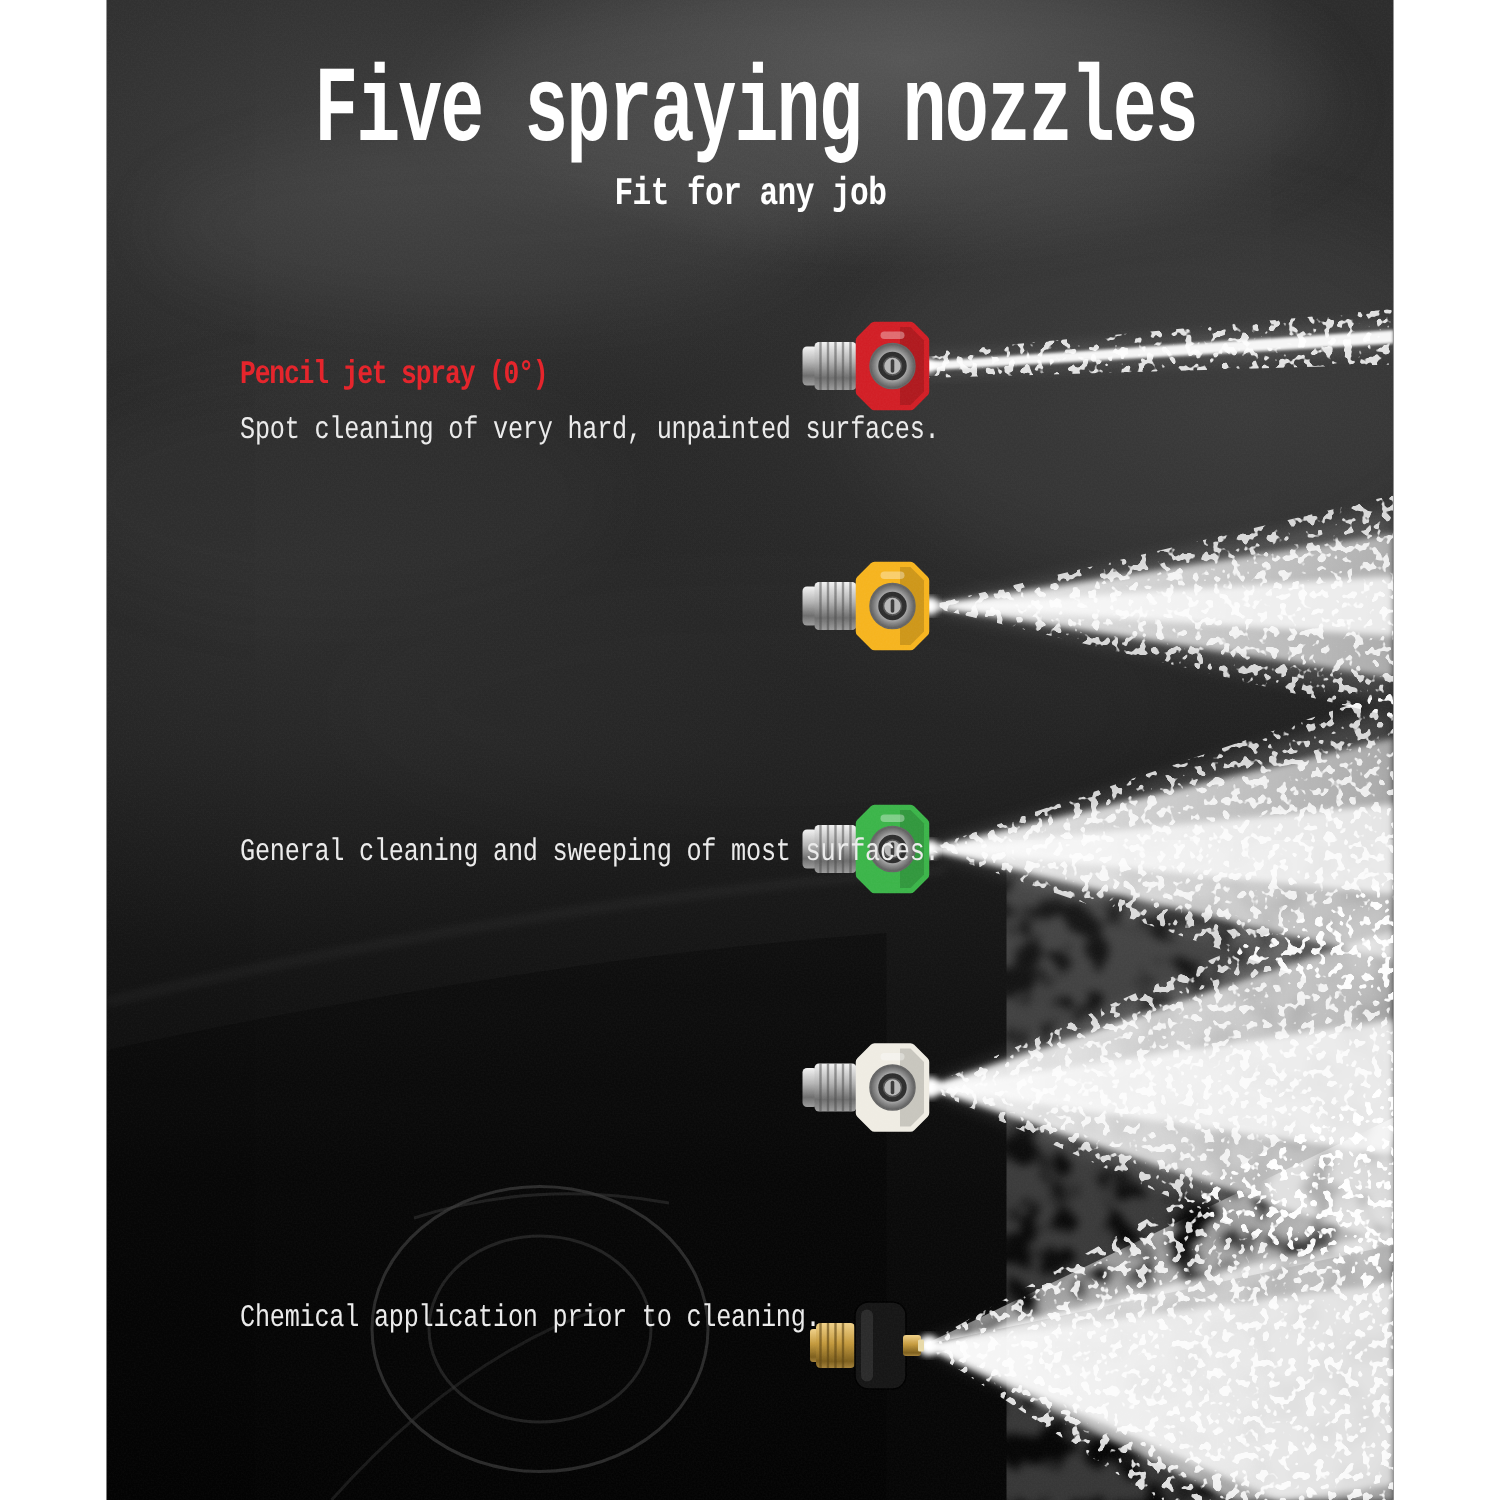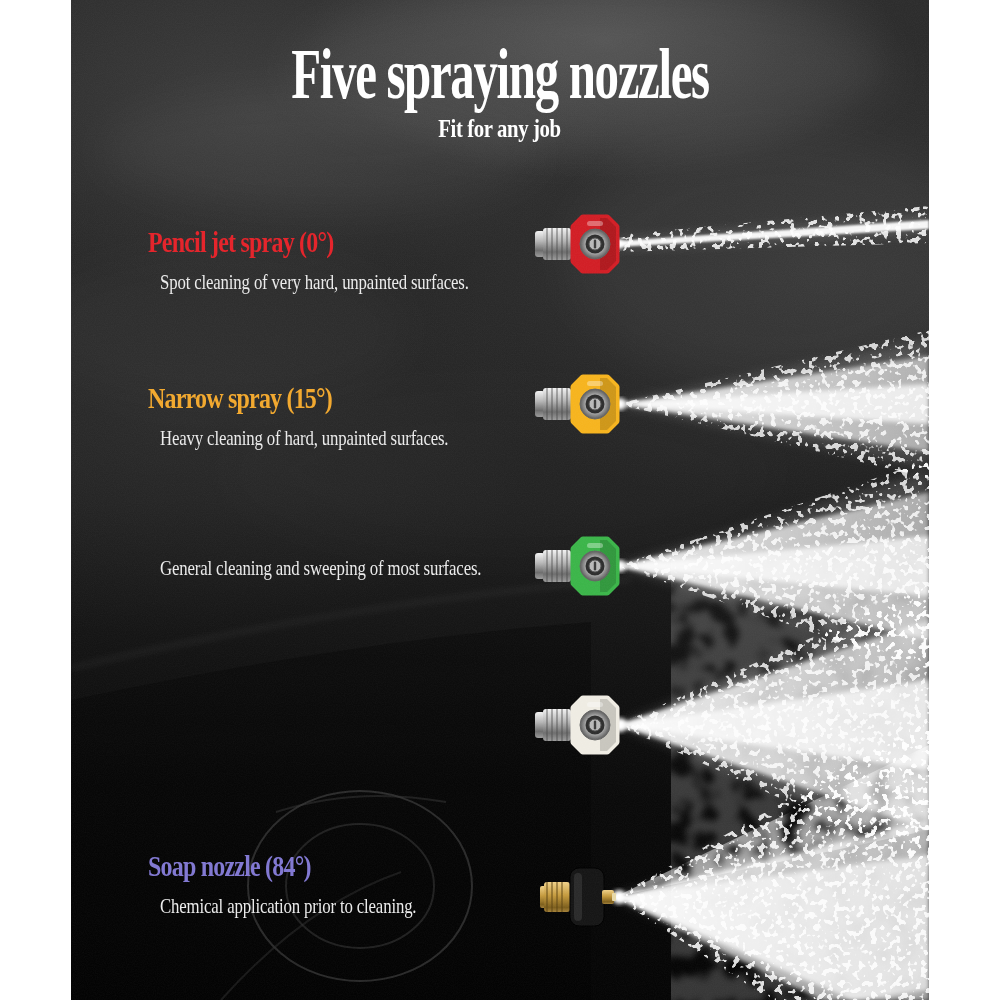--- a/index.html
+++ b/index.html
@@ -1,33 +1,33 @@
 <!DOCTYPE html>
 <html><head>
 <meta charset="utf-8">
 <style>
   html,body{margin:0;padding:0;}
   .page{position:relative;width:1000px;height:1000px;background:#ffffff;overflow:hidden;
-        font-family:Liberation Serif, serif;}
+        font-family:Liberation Mono, monospace;}
   .panel{position:absolute;left:71px;top:0;width:858px;height:1000px;overflow:hidden;
     background:
       radial-gradient(420px 200px at 62% 4%, rgba(135,135,135,.38), transparent 70%),
       radial-gradient(500px 260px at 22% 11%, rgba(110,110,110,.28), transparent 70%),
       radial-gradient(620px 330px at 88% 27%, rgba(96,96,96,.24), transparent 72%),
       radial-gradient(520px 300px at 12% 42%, rgba(82,82,82,.20), transparent 72%),
       linear-gradient(180deg,#2d2d2d 0%,#272727 30%,#202020 50%,#131313 66%,#0a0a0a 80%,#050505 100%);}
   svg.layer{position:absolute;left:0;top:0;pointer-events:none;}
   .hd{position:absolute;left:0;top:40px;width:858px;text-align:center;color:#ffffff;z-index:3;}
   .hd h1{margin:0;font-size:72px;font-weight:700;letter-spacing:-2px;line-height:.95;}
   .hd p{margin:6px 0 0;font-size:26px;font-weight:700;letter-spacing:-.5px;}
   .condc{display:inline-block;transform:scaleX(.68);transform-origin:50% 50%;white-space:nowrap;}
   .condc2{display:inline-block;transform:scaleX(.8);transform-origin:50% 50%;white-space:nowrap;}
   .cond{display:inline-block;transform:scaleX(.8);transform-origin:0 50%;white-space:nowrap;}
   .row{position:absolute;left:77px;z-index:3;}
-  .row h2{margin:0;font-size:30px;font-weight:700;letter-spacing:-1px;line-height:.9;}
+  .row h2{margin:12px;font-size:22px;font-weight:700;letter-spacing:-1px;line-height:.9;}
   .row p{margin:16px 12px 0;font-size:21px;color:#ebebeb;letter-spacing:-.2px;line-height:1.1;}
   .r1{top:228px}.r2{top:384px}.r3{top:541px}.r4{top:697px}.r5{top:852px}
   .c0{color:#e5252c}.c1{color:#f2a930}.c2{color:#43b64e}.c3{color:#d3ecdf}.c4{color:#8279d2}
 </style>
 </head>
 <body>
 
 <div class="page">
   <div class="panel">
 
@@ -59,31 +59,26 @@
 
     <header class="hd">
       <h1><span class="condc">Five spraying nozzles</span></h1>
       <p><span class="condc2">Fit for any job</span></p>
     </header>
 
     <div class="row r1">
       <h2 class="c0"><span class="cond">Pencil jet spray (0°)</span></h2>
       <p><span class="cond">Spot cleaning of very hard, unpainted surfaces.</span></p>
     </div>
-    <div class="row r2">
-      <h2 class="c1"><span class="cond">Narrow spray (15°)</span></h2>
-      <p><span class="cond">Heavy cleaning of hard, unpainted surfaces.</span></p>
-    </div>
     <div class="row r3">
       <p><span class="cond">General cleaning and sweeping of most surfaces.</span></p>
     </div>
     <div class="row r4">
     </div>
     <div class="row r5">
-      <h2 class="c4"><span class="cond">Soap nozzle (84°)</span></h2>
       <p><span class="cond">Chemical application prior to cleaning.</span></p>
     </div>
 
     <svg class="layer" width="858" height="1000" viewBox="0 0 858 1000" style="z-index:2">
       <defs>
         <linearGradient id="metalG" x1="0" y1="0" x2="0" y2="1">
           <stop offset="0" stop-color="#f2f2f2"></stop>
             <stop offset=".4" stop-color="#b5b5b5"></stop>
           <stop offset=".75" stop-color="#6e6e6e"></stop>
             <stop offset="1" stop-color="#9c9c9c"></stop>

